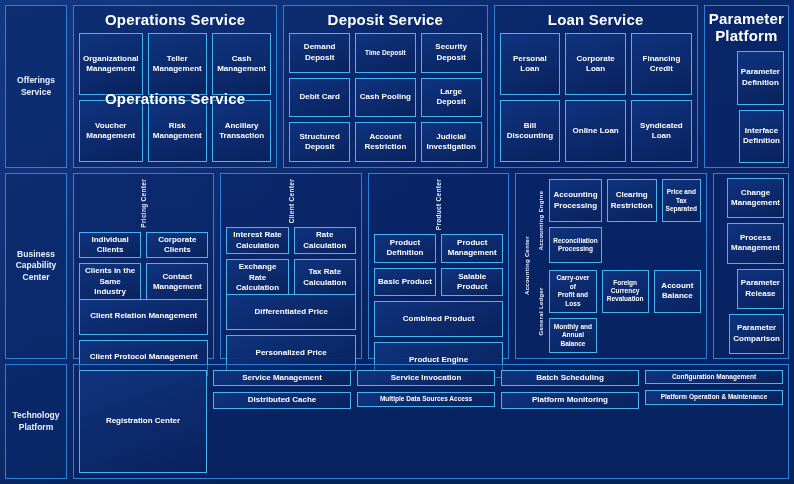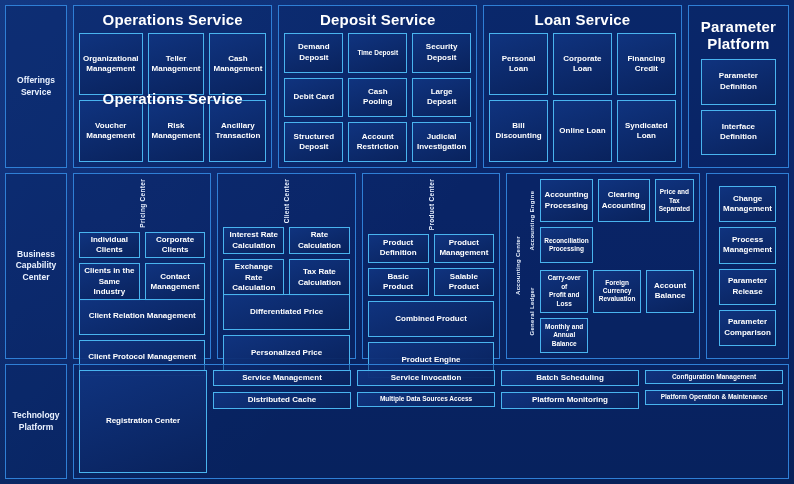--- a/index.html
+++ b/index.html
@@ -95,22 +95,22 @@
 
   
   #row-offerings { height: 163px; }
   #row-offerings .panel { flex: 1; }
 
   
   .rail {
     flex: 0 0 76px;
     border: 1px solid #2f7fd6;
     background: rgba(8,36,100,0.45);
-    padding: 12px;
-    display: flex; flex-direction: column; gap: 5px;
+    padding: 4px;
+    display: flex; flex-direction: column; gap: 5px; align-items: flex-end;
   }
   .rail .panel-title { margin-bottom: 2px; }
   .rail .card { flex: 1; }
 
   
   #row-business { height: 186px; }
   .bc-panel { flex: 1; flex-direction: column; gap: 4px; align-items: center; }
   .bc-inner { flex: 1; display: flex; flex-direction: column; gap: 5px; }
   .bc-row2 { display: grid; grid-template-columns: repeat(2,1fr); gap: 5px; height: 62px; }
   .bc-wide { height: 36px; }
@@ -262,21 +262,21 @@
     <div class="panel acct-panel">
       <div class="vlabel tiny">Accounting Center</div>
       <div class="acct-stack">
 
         <div class="acct-sub">
           <div class="vlabel tiny">Accounting Engine</div>
           <div class="grid g2">
             <div class="card">Accounting
 Processing</div>
             <div class="card">Clearing
-Accounting</div>
+Restriction</div>
             <div class="card sm">Price and Tax
 Separated</div>
             <div class="card sm">Reconciliation
 Processing</div>
           </div>
         </div>
 
         <div class="acct-sub">
           <div class="vlabel tiny">General  Ledger</div>
           <div class="grid g2">

